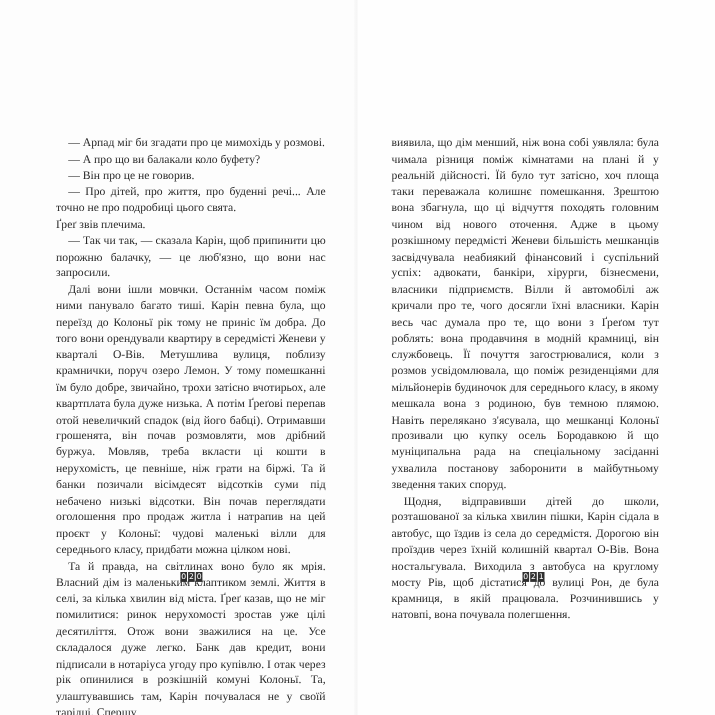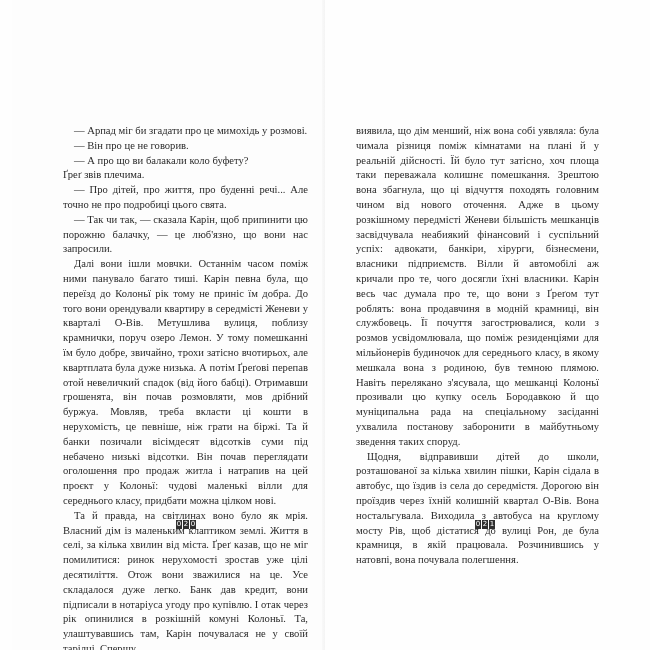--- a/index.html
+++ b/index.html
@@ -18,21 +18,21 @@
     .spread {
       position: absolute;
       left: 0; top: 0;
       width: 650px; height: 650px;
     }
     .page {
       position: absolute;
       top: 0;
       height: 650px;
     }
-    .page-left { left: 12px; width: 325px; background: #fdfdfd; }
+    .page-left { left: 0; width: 325px; background: #fdfdfd; }
     .page-right { left: 325px; width: 325px; background: #fefefe; }
     .gutter {
       position: absolute;
       left: 322px; top: 0;
       width: 6px; height: 650px;
       background: linear-gradient(to right, #f9f9f9, #f4f4f4, #f9f9f9);
     }
     .column {
       position: absolute;
       top: 124px;
@@ -70,24 +70,24 @@
       text-align: center;
     }
   </style>
 </head>
 <body>
 
 <div class="spread">
   <div class="page page-left">
     <div class="column col-left">
       <p class="para">— Арпад міг би згадати про це мимохідь у розмові.</p>
+      <p class="para">— А про що ви балакали коло буфету?</p>
       <p class="para">— Він про це не говорив.</p>
-      <p class="para">— А про що ви балакали коло буфету?</p>
+      <p class="para">— Про дітей, про життя, про буденні речі... Але точно не про подробиці цього свята.</p>
       <p class="para noindent">Ґреґ звів плечима.</p>
-      <p class="para">— Про дітей, про життя, про буденні речі... Але точно не про подробиці цього свята.</p>
       <p class="para">— Так чи так, — сказала Карін, щоб припинити цю порожню балачку, — це люб'язно, що вони нас запросили.</p>
       <p class="para">Далі вони ішли мовчки. Останнім часом поміж ними панувало багато тиші. Карін певна була, що переїзд до Колоньї рік тому не приніс їм добра. До того вони орендували квартиру в середмісті Женеви у кварталі О-Вів. Метушлива вулиця, поблизу крамнички, поруч озеро Лемон. У тому помешканні їм було добре, звичайно, трохи затісно вчотирьох, але квартплата була дуже низька. А потім Ґреґові перепав отой невеличкий спадок (від його бабці). Отримавши грошенята, він почав розмовляти, мов дрібний буржуа. Мовляв, треба вкласти ці кошти в нерухомість, це певніше, ніж грати на біржі. Та й банки позичали вісімдесят відсотків суми під небачено низькі відсотки. Він почав переглядати оголошення про продаж житла і натрапив на цей проєкт у Колоньї: чудові маленькі вілли для середнього класу, придбати можна цілком нові.</p>
       <p class="para">Та й правда, на світлинах воно було як мрія. Власний дім із маленьким клаптиком землі. Життя в селі, за кілька хвилин від міста. Ґреґ казав, що не міг помилитися: ринок нерухомості зростав уже цілі десятиліття. Отож вони зважилися на це. Усе складалося дуже легко. Банк дав кредит, вони підписали в нотаріуса угоду про купівлю. І отак через рік опинилися в розкішній комуні Колоньї. Та, улаштувавшись там, Карін почувалася не у своїй тарілці. Спершу</p>
     </div>
     <div class="folio folio-left">
       <span class="digit">0</span>
       <span class="digit">2</span>
       <span class="digit">0</span>
     </div>
   </div>

